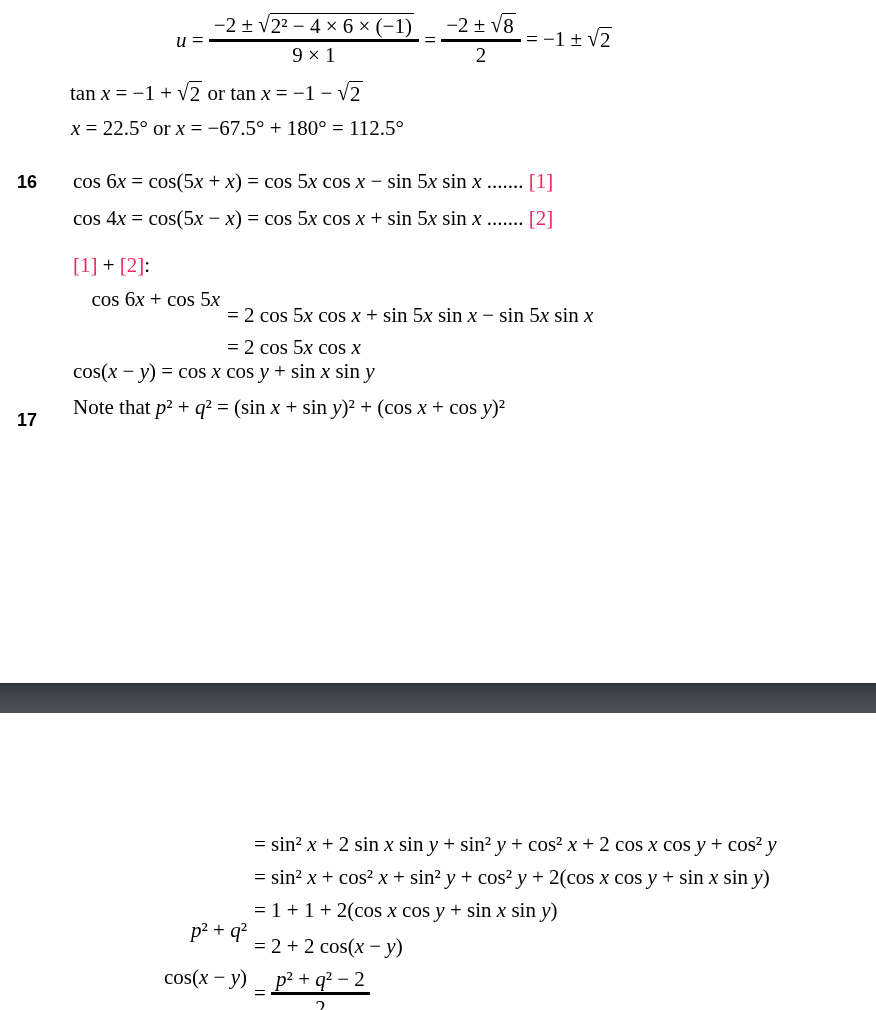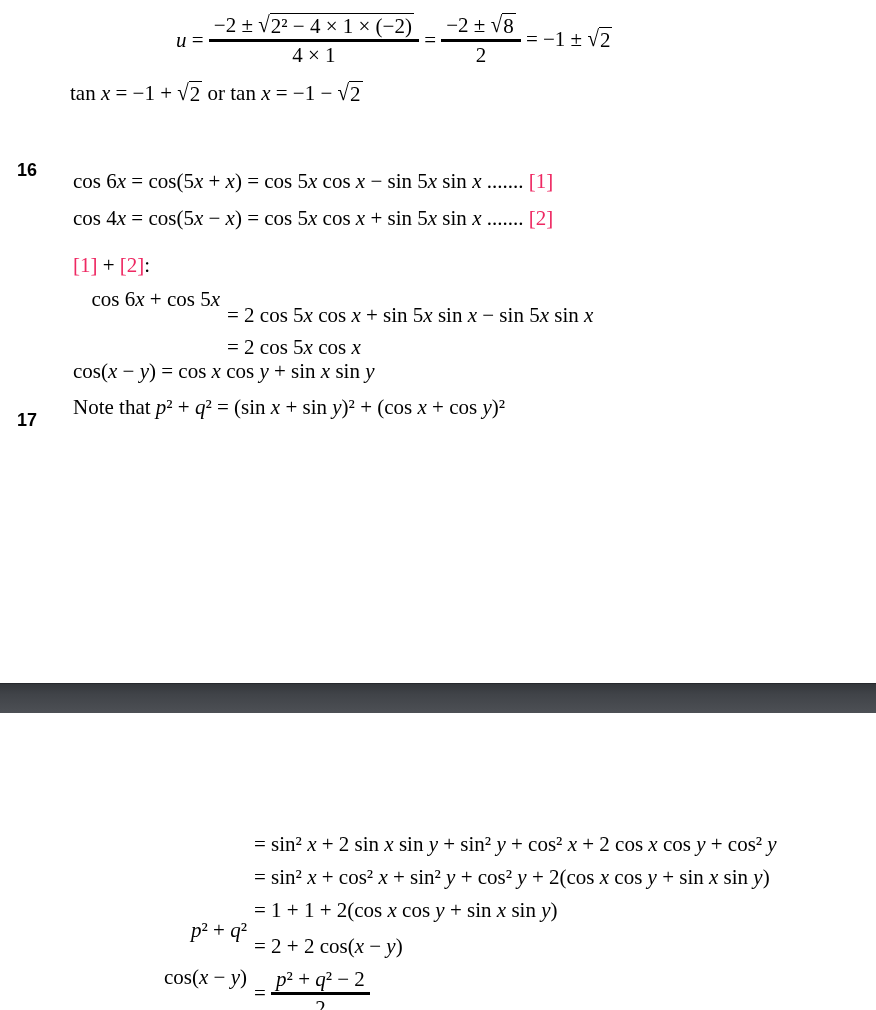--- a/index.html
+++ b/index.html
@@ -58,37 +58,38 @@
 </head>
 <body>
 
 <div class="viewport">
 
   <section class="page page1">
 
     <div class="eqflex" style="left:176px; top:2px; height:76px;">
       <span><span class="seg-i">u</span><span class="seg-r"> = </span></span>
       <span class="frac">
-        <span class="num"><span class="seg-r">−2 ± </span><span class="sqrt"><span class="rad">√</span><span class="bod">2² − 4 × 1 × (−2)</span></span></span>
+        <span class="num"><span class="seg-r">−2 ± </span><span class="sqrt"><span class="rad">√</span><span class="bod">2² − 4 × 6 × (−1)</span></span></span>
         <span class="bar"></span>
-        <span class="den"><span class="seg-r">4 × 1</span></span>
+        <span class="den"><span class="seg-r">9 × 1</span></span>
       </span>
       <span><span class="seg-r"> = </span></span>
       <span class="frac">
         <span class="num"><span class="seg-r">−2 ± </span><span class="sqrt"><span class="rad">√</span><span class="bod">8</span></span></span>
         <span class="bar"></span>
         <span class="den"><span class="seg-r">2</span></span>
       </span>
       <span><span class="seg-r"> = −1 ± </span><span class="sqrt"><span class="rad">√</span><span class="bod">2</span></span></span>
     </div>
 
     <div class="mline" style="left:70px; top:80px;"><span class="seg-r">tan </span><span class="seg-i">x</span><span class="seg-r"> = −1 + </span><span class="sqrt"><span class="rad">√</span><span class="bod">2</span></span><span class="seg-r"> or tan </span><span class="seg-i">x</span><span class="seg-r"> = −1 − </span><span class="sqrt"><span class="rad">√</span><span class="bod">2</span></span></div>
 
+    <div class="mline" style="left:71px; top:115px;"><span class="seg-i">x</span><span class="seg-r"> = 22.5° or </span><span class="seg-i">x</span><span class="seg-r"> = −67.5° + 180° = 112.5°</span></div>
 
-    <div class="qnum" style="left:17px; top:157px;">16</div>
+    <div class="qnum" style="left:17px; top:169px;">16</div>
 
     <div class="mline" style="left:73px; top:168px;"><span class="seg-r">cos 6</span><span class="seg-i">x</span><span class="seg-r"> = cos(5</span><span class="seg-i">x</span><span class="seg-r"> + </span><span class="seg-i">x</span><span class="seg-r">) = cos 5</span><span class="seg-i">x</span><span class="seg-r"> cos </span><span class="seg-i">x</span><span class="seg-r"> − sin 5</span><span class="seg-i">x</span><span class="seg-r"> sin </span><span class="seg-i">x</span><span class="seg-r"> ....... </span><span class="seg-p">[1]</span></div>
 
     <div class="mline" style="left:73px; top:205px;"><span class="seg-r">cos 4</span><span class="seg-i">x</span><span class="seg-r"> = cos(5</span><span class="seg-i">x</span><span class="seg-r"> − </span><span class="seg-i">x</span><span class="seg-r">) = cos 5</span><span class="seg-i">x</span><span class="seg-r"> cos </span><span class="seg-i">x</span><span class="seg-r"> + sin 5</span><span class="seg-i">x</span><span class="seg-r"> sin </span><span class="seg-i">x</span><span class="seg-r"> ....... </span><span class="seg-p">[2]</span></div>
 
     <div class="mline" style="left:73px; top:252px;"><span class="seg-p">[1]</span><span class="seg-r"> + </span><span class="seg-p">[2]</span><span class="seg-r">:</span></div>
 
     <div class="arow" style="left:72px; top:283px; height:32px;">
       <span class="a-lhs w16"><span class="seg-r">cos 6</span><span class="seg-i">x</span><span class="seg-r"> + cos 5</span><span class="seg-i">x</span></span>
       <span class="a-rhs"><span class="seg-r">= 2 cos 5</span><span class="seg-i">x</span><span class="seg-r"> cos </span><span class="seg-i">x</span><span class="seg-r"> + sin 5</span><span class="seg-i">x</span><span class="seg-r"> sin </span><span class="seg-i">x</span><span class="seg-r"> − sin 5</span><span class="seg-i">x</span><span class="seg-r"> sin </span><span class="seg-i">x</span></span>

